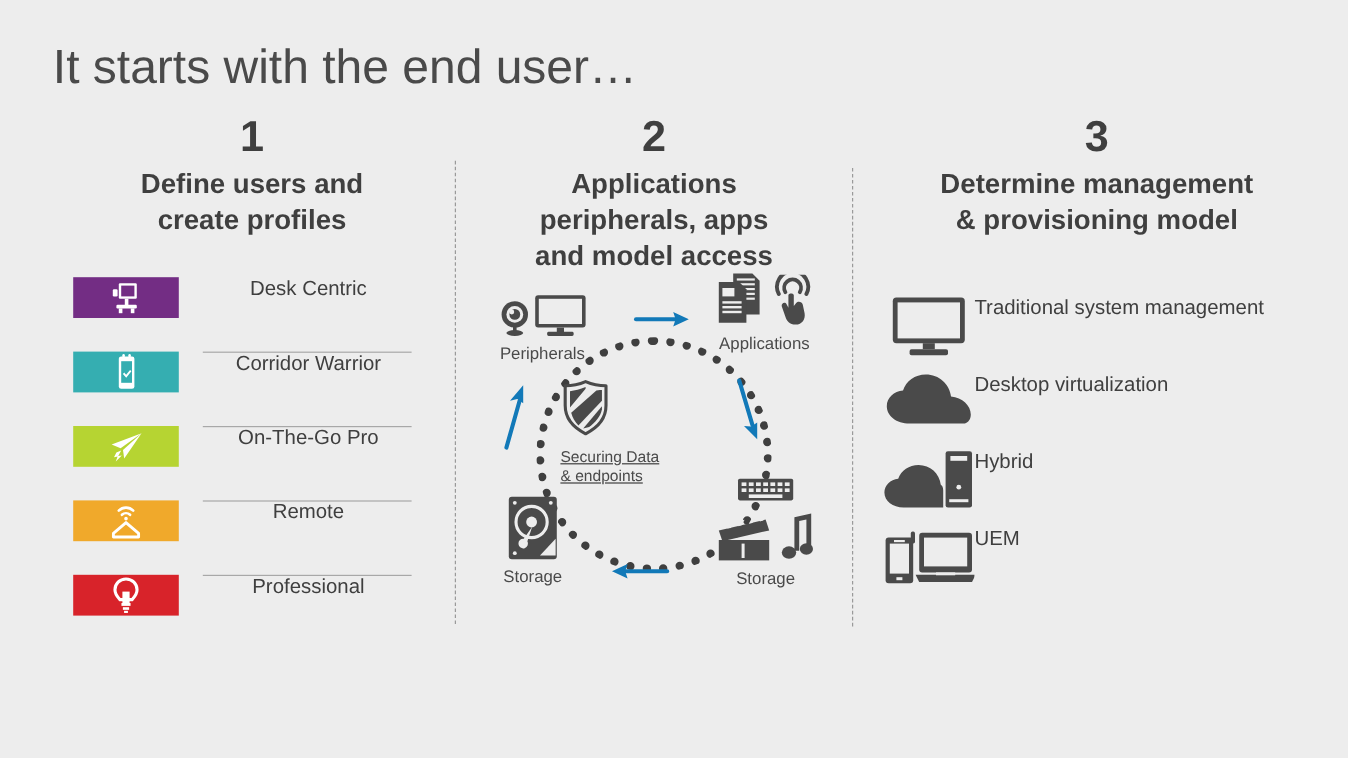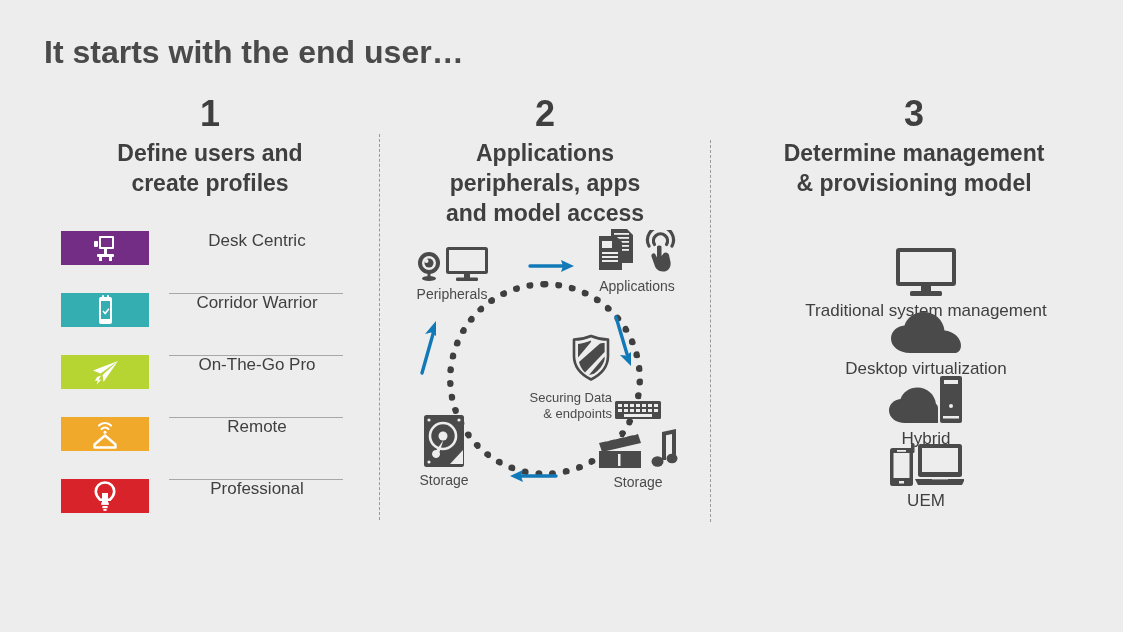--- a/index.html
+++ b/index.html
@@ -17,22 +17,22 @@
   }
   .slide {
     position: relative;
     width: 1123px;
     height: 632px;
   }
   .slide-title {
     position: absolute;
     left: 44px;
     top: 34px;
-    font-size: 32px;
-    font-weight: 700;
+    font-size: 40px;
+    font-weight: 400;
     color: #4a4a4a;
     letter-spacing: 0px;
     white-space: nowrap;
   }
 
   
   .divider {
     position: absolute;
     width: 0;
     border-left: 1px dashed #9a9a9a;
@@ -120,23 +120,24 @@
     left: 65px;
     top: 43px;
     width: 182px;
     height: 182px;
     border-radius: 50%;
     border: 7px dotted #3f3f3f;
   }
   .cycle-center {
     position: absolute;
     left: 85px;
-    top: 96px;
+    top: 78px;
     width: 145px;
-    text-align: right;
+    text-align: left;
+    text-decoration: underline;
   }
   .cycle-center .center-label {
     font-size: 13px;
     color: #4a4a4a;
     line-height: 16px;
     margin-top: 4px;
   }
   .node {
     position: absolute;
     text-align: center;
@@ -169,23 +170,22 @@
 
   
   .model-list {
     position: absolute;
     left: 22px;
     top: 155px;
     width: 380px;
   }
   .model-row {
     display: flex;
-    align-items: center;
+    align-items: flex-start;
     height: 64px;
-    flex-direction: column;
   }
   .model-icon {
     width: 76px;
     min-width: 76px;
     display: flex;
     align-items: center;
     justify-content: center;
   }
   .model-label {
     font-size: 17px;

